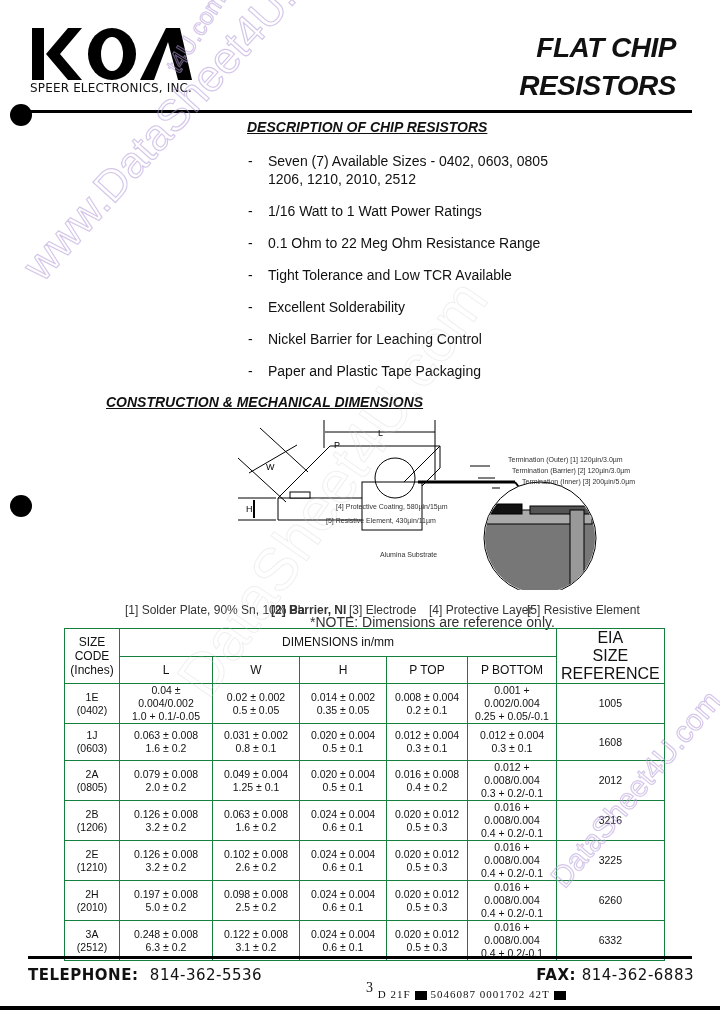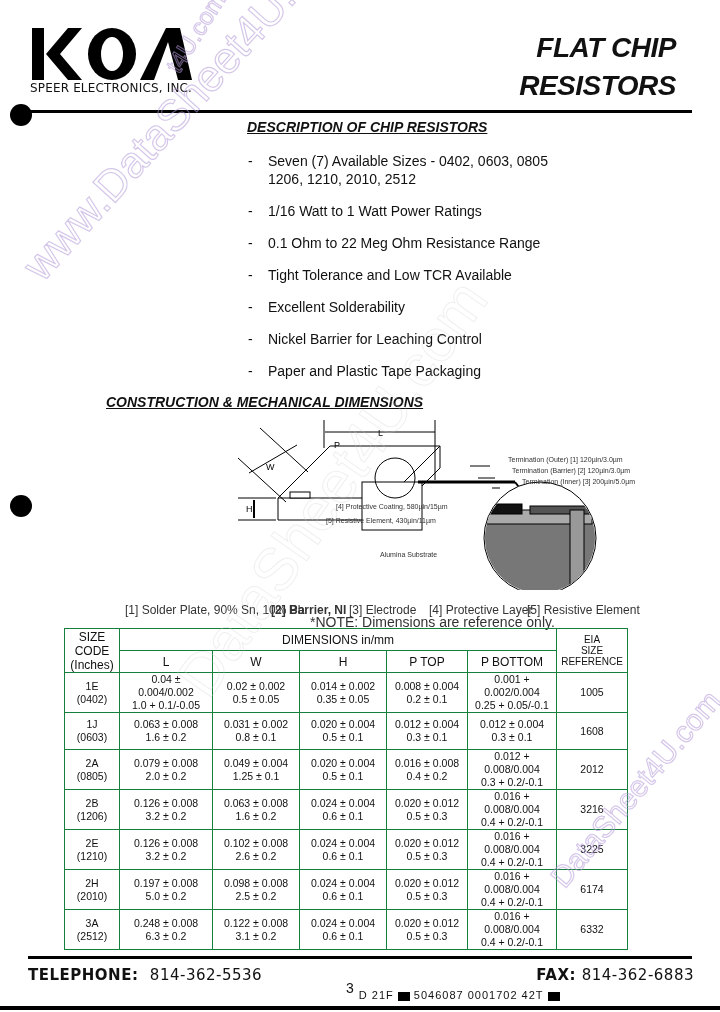--- a/index.html
+++ b/index.html
@@ -25,24 +25,24 @@
   table.dims td,table.dims th{border:1px solid #15803d;text-align:center;padding:0 4px;font-weight:normal;}
   table.dims .hdr-top{height:22px;font-size:12px;}
   table.dims .hdr-sub{height:22px;font-size:12px;}
   table.dims .row td{height:36px;line-height:13px;}
   .sizecol{width:46px;}
   .lcol{width:84px;}
   .wcol{width:78px;}
   .hcol{width:78px;}
   .ptcol{width:72px;}
   .pbcol{width:80px;}
-  .eiacol{width:62px;font-size:10px;}
+  .eiacol{width:62px;font-size:16px;}
   .footer-l{left:28px;top:966px;font-weight:bold;font-size:15px;font-family:"DejaVu Sans",sans-serif;letter-spacing:0.5px;}
   .footer-r{right:26px;top:966px;font-weight:bold;font-size:15px;font-family:"DejaVu Sans",sans-serif;letter-spacing:0.5px;margin-left:12px;}
-  .barcode{left:346px;top:986px;font-size:11px;font-family:Liberation Sans, sans-serif;letter-spacing:1px;}
+  .barcode{left:366px;top:986px;font-size:11px;font-family:Liberation Serif, serif;letter-spacing:1px;}
   .blk{display:inline-block;width:12px;height:9px;background:#000;vertical-align:middle;margin:0 4px;}
   .wm{color:#9a7fc8;opacity:0.55;font-size:44px;font-family:"Liberation Sans",sans-serif;white-space:nowrap;transform-origin:left bottom;}
   .wm-outline{color:transparent;-webkit-text-stroke:1.2px #b49ad8;}
 </style>
 </head>
 <body>
 
 <div class="abs logo">
   <svg width="160" height="52" viewBox="0 0 160 52">
     <polygon points="0,0 12,0 12,52 0,52" fill="#000"></polygon>
@@ -332,21 +332,21 @@
           <div>0.6 ± 0.1</div>
         </td>
     <td>
           <div>0.020 ± 0.012</div>
           <div>0.5 ± 0.3</div>
         </td>
     <td>
           <div>0.016 + 0.008/0.004</div>
           <div>0.4 + 0.2/-0.1</div>
         </td>
-    <td>6174</td>
+    <td>6260</td>
   </tr>
   <tr class="row">
     <td>
           <div>3A</div>
           <div>(2512)</div>
         </td>
     <td>
           <div>0.248 ± 0.008</div>
           <div>6.3 ± 0.2</div>
         </td>

